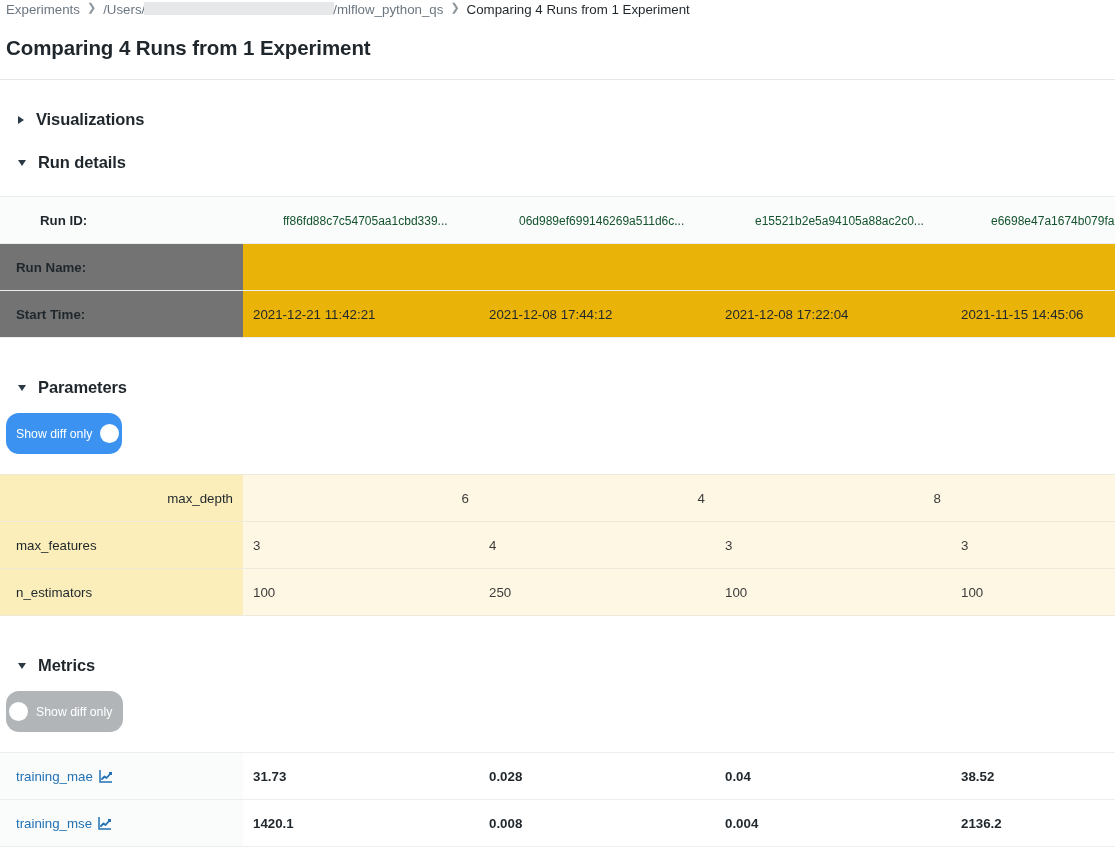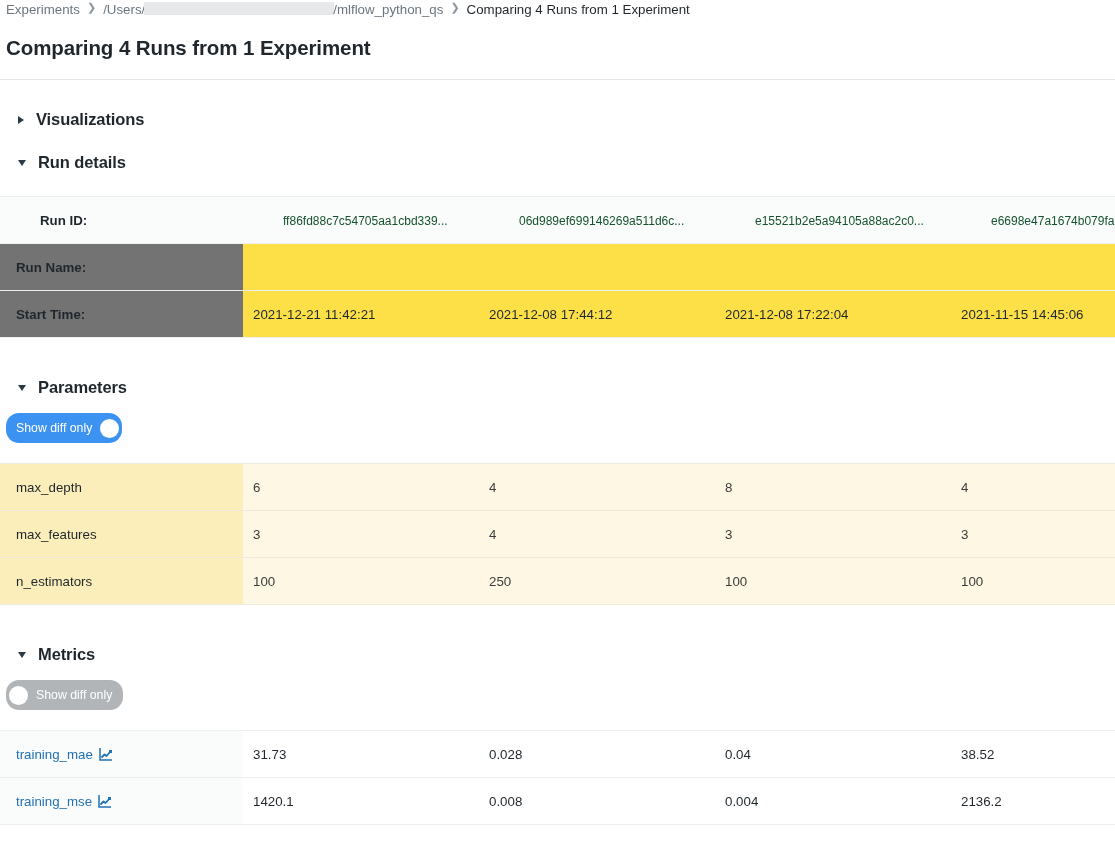--- a/index.html
+++ b/index.html
@@ -114,36 +114,36 @@
 
   
   .rd-table td { border-bottom: 1px solid #eceeef; }
   .rd-table tr:first-child td { border-top: 1px solid #eceeef; padding-left: 40px; }
   .rd-table td.lbl {
     background: #737373;
     font-weight: bold;
     padding-left: 16px;
     color: #1f272d;
   }
-  .rd-table td.val { background: #fde047; }
+  .rd-table td.val { background: #eab308; }
   .rd-table tr:first-child td.val,
   .rd-table tr:first-child td.lbl { background-color: #fafbfb; }
   .rd-table tr:first-child td.val { background: #fafbfb; }
   .runid-link {
     color: #14532d;
     text-decoration: none;
     font-size: 12px;
   }
 
   
   .toggle-wrap { padding: 0 0 0 6px; }
   .toggle {
     display: inline-flex;
     align-items: center;
-    height: 30px;
+    height: 41px;
     border-radius: 13px;
     cursor: pointer;
     user-select: none;
     font-size: 12.3px;
     position: relative;
   }
   .toggle .knob {
     width: 19px; height: 19px;
     border-radius: 50%;
     background: #ffffff;
@@ -160,21 +160,21 @@
   }
   .toggle.off {
     background: #b2b5b8;
     padding: 0 11px 0 3px;
     gap: 8px;
     flex-direction: row;
   }
 
   
   .params-table td { border-bottom: 1px solid #eeeadb; }
-  .params-table tr:first-child td { border-top: 1px solid #eeeadb; }
+  .params-table tr:first-child td { border-top: 1px solid #eeeadb; text-align: right; }
   .params-table td.lbl {
     background: #fbeeba;
     font-weight: normal;
     padding-left: 16px;
     color: #1f272d;
   }
   .params-table td.val {
     background: #fdf7e3;
     color: #3c3c3c;
   }
@@ -182,20 +182,21 @@
   
   .metrics-table td { border-bottom: 1px solid #eceeef; }
   .metrics-table tr:first-child td { border-top: 1px solid #eceeef; }
   .metrics-table td.lbl {
     background: #fafbfb;
     padding-left: 16px;
   }
   .metrics-table td.val {
     background: #ffffff;
     color: #1f272d;
+    font-weight: bold;
   }
   .metric-link {
     color: #2272b4;
     text-decoration: none;
     display: inline-flex;
     align-items: center;
     gap: 6px;
     text-align: right;
   }
   .chart-icon { display: inline-block; line-height: 0; }

